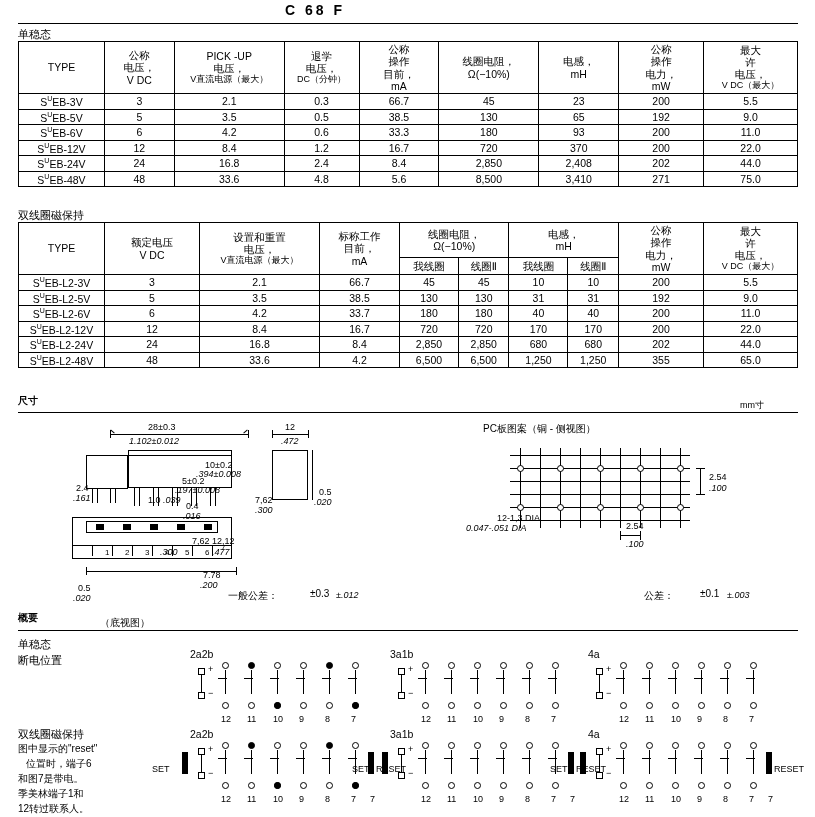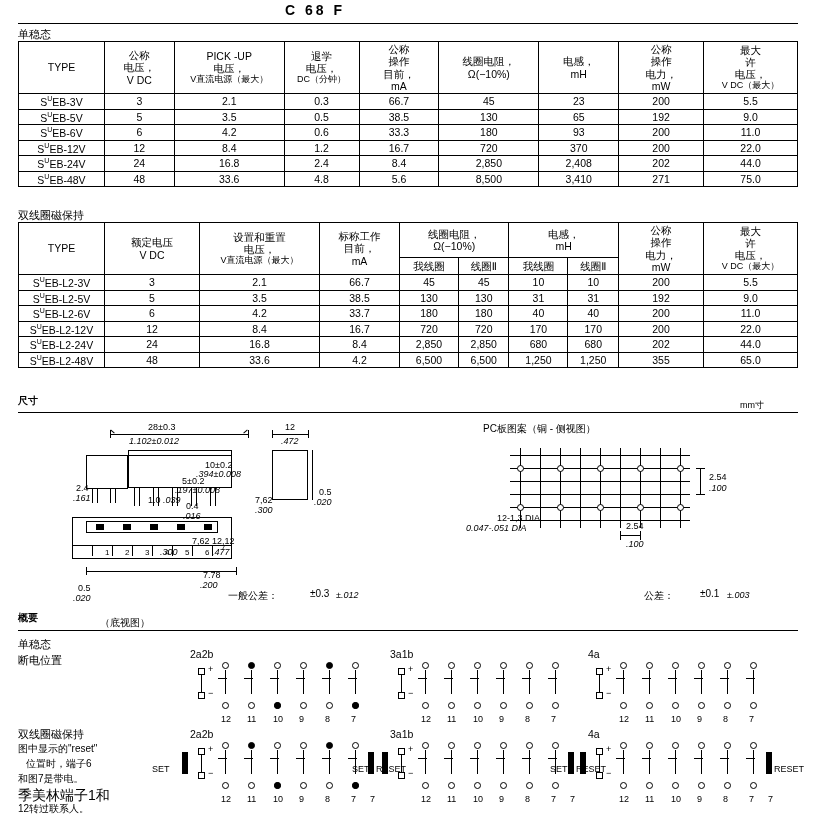--- a/index.html
+++ b/index.html
@@ -481,21 +481,21 @@
   <div class="sum-label" style="left:100px; top:616px; font-size:10px;">（底视图）</div>
   <div class="sect-rule" style="left:18px; top:630px; width:780px;"></div>
 
   <div class="sum-label" style="left:18px; top:637px;">单稳态</div>
   <div class="sum-label" style="left:18px; top:653px;">断电位置</div>
 
   <div class="sum-label" style="left:18px; top:727px;">双线圈磁保持</div>
   <div class="sum-label" style="left:18px; top:742px; font-size:10px;">图中显示的"reset"</div>
   <div class="sum-label" style="left:18px; top:757px; font-size:10px;margin-left:8px;">位置时，端子6</div>
   <div class="sum-label" style="left:18px; top:772px; font-size:10px;">和图7是带电。</div>
-  <div class="sum-label" style="left:18px; top:787px; font-size:14px;">季美林端子1和</div>
+  <div class="sum-label" style="left:18px; top:787px; font-size:10px;">季美林端子1和</div>
   <div class="sum-label" style="left:18px; top:802px; font-size:10px;">12转过联系人。</div>
 
   <div class="grp-label" style="left:190px; top:648px;">2a2b</div>
   <div class="grp-label" style="left:390px; top:648px;">3a1b</div>
   <div class="grp-label" style="left:588px; top:648px;">4a</div>
 
   <div class="grp-label" style="left:190px; top:728px;">2a2b</div>
   <div class="grp-label" style="left:390px; top:728px;">3a1b</div>
   <div class="grp-label" style="left:588px; top:728px;">4a</div>
 

